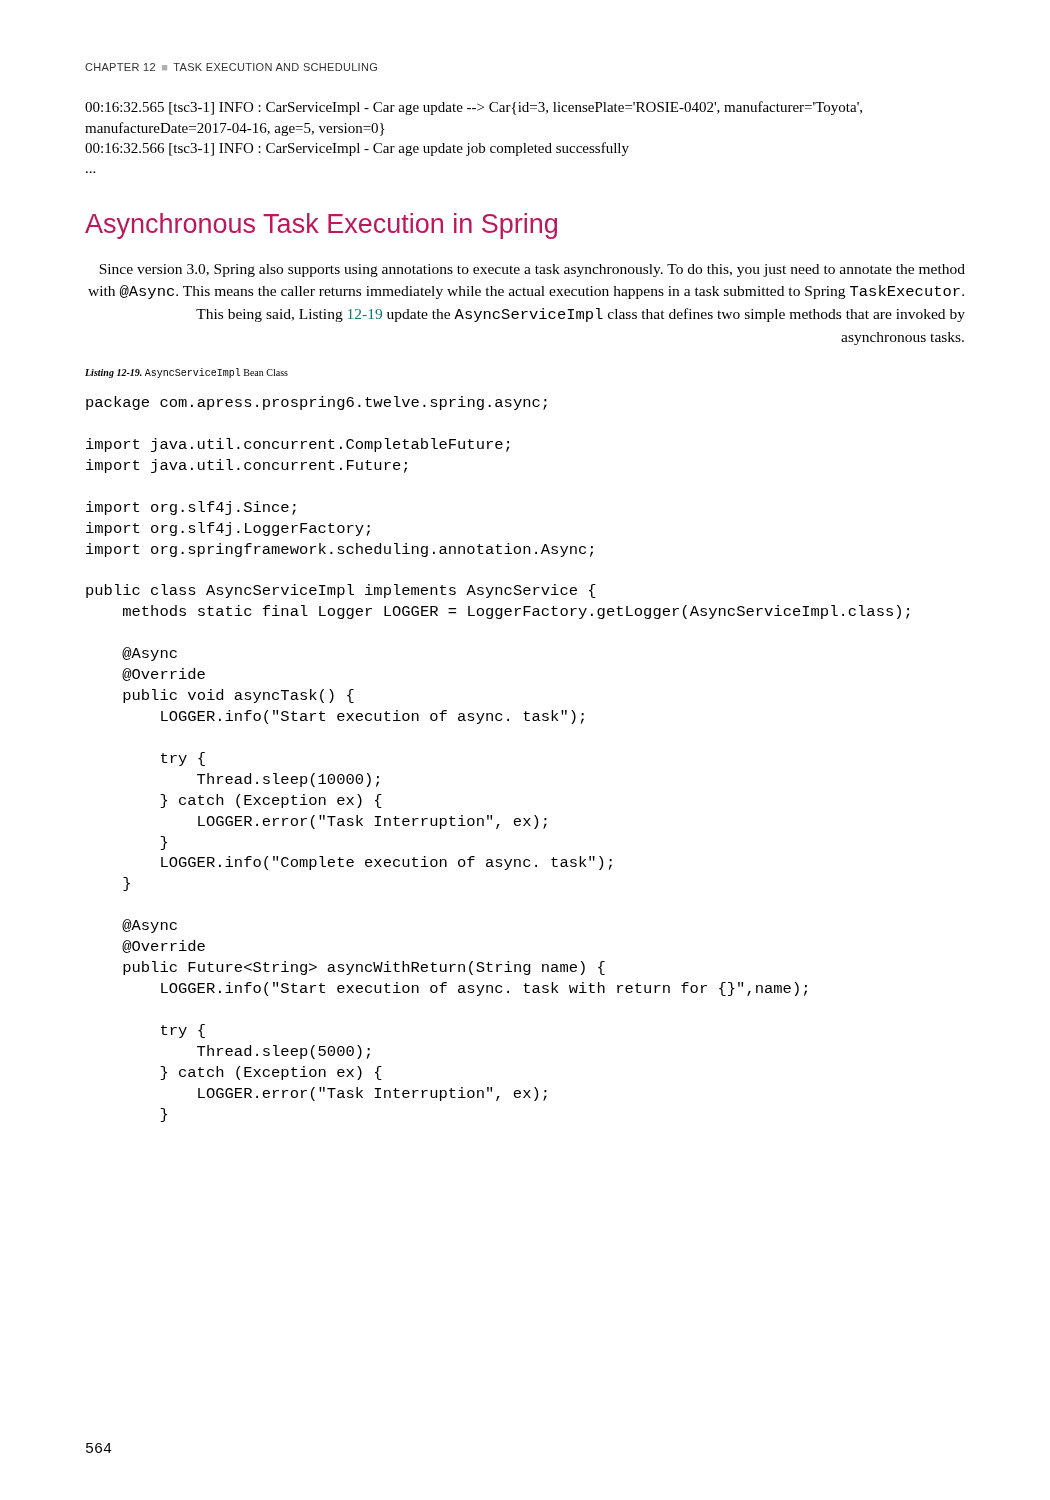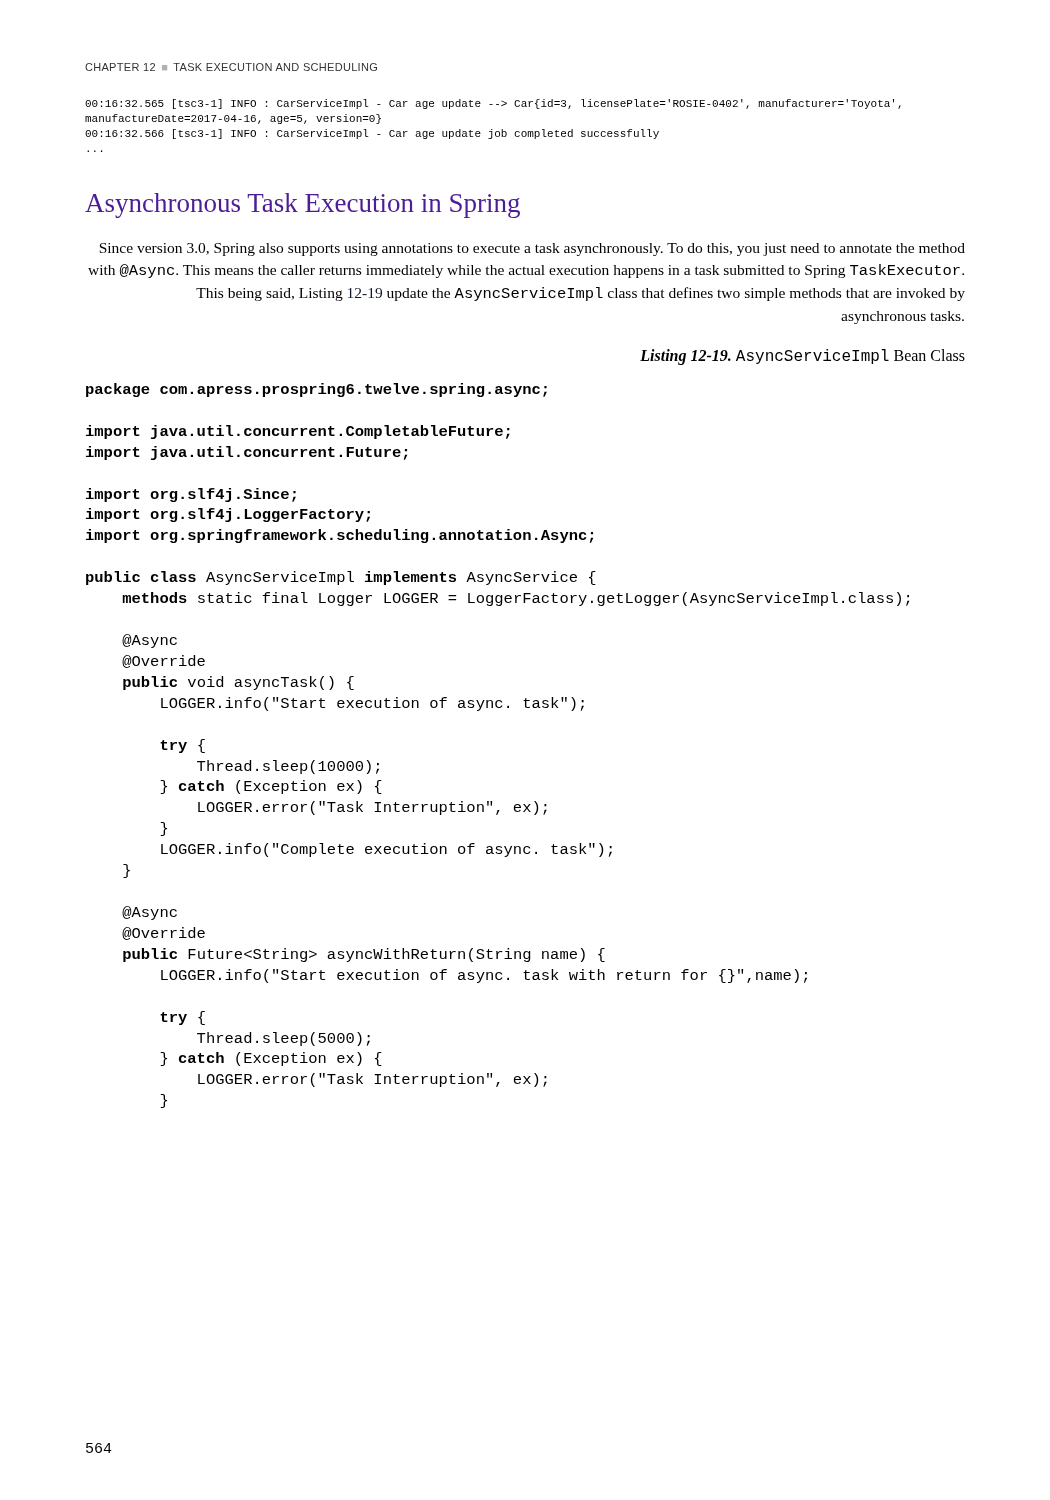--- a/index.html
+++ b/index.html
@@ -22,69 +22,68 @@
       font-size: 11px;
       letter-spacing: 0.3px;
       color: #333;
       margin-bottom: 22px;
     }
     .page-header .square {
       color: #b0b0b0;
       margin: 0 2px;
     }
     .console-output {
-      font-family: Liberation Mono, monospace;
-      font-size: 11px;
+      font-family: Liberation Serif, serif;
+      font-size: 15px;
       white-space: pre-wrap;
       word-wrap: break-word;
       line-height: 1.35;
       margin-bottom: 28px;
     }
     .section-heading {
-      font-family: Liberation Serif, serif;
+      font-family: Liberation Sans, sans-serif;
       font-size: 27px;
       font-weight: normal;
-      color: #4c1d95;
+      color: #be185d;
       margin-bottom: 14px;
     }
     .body-text {
       font-family: Georgia, 'Times New Roman', serif;
       font-size: 15.5px;
       line-height: 1.42;
       margin-bottom: 0;
       text-align: right;
     }
     .body-text.indent {
       text-indent: 28px;
     }
     .mono-inline {
       font-family: 'Courier New', Courier, monospace;
     }
     .listing-ref {
-      color: #0f172a;
+      color: #0f766e;
     }
     .listing-caption {
       font-family: Georgia, 'Times New Roman', serif;
-      font-size: 16px;
+      font-size: 10px;
       margin-top: 18px;
       margin-bottom: 12px;
-      text-align: right;
     }
     .listing-caption .label {
       font-weight: bold;
       font-style: italic;
     }
     .code-block {
       font-family: 'Courier New', Courier, monospace;
       font-size: 15.5px;
       white-space: pre;
       line-height: 1.35;
     }
     .kw {
-      font-weight: bold;
+      font-weight: normal;
     }
     .page-number {
       position: absolute;
       bottom: 40px;
       left: 85px;
       font-family: Liberation Mono, monospace;
       font-size: 15px;
     }
   </style>
 </head>

